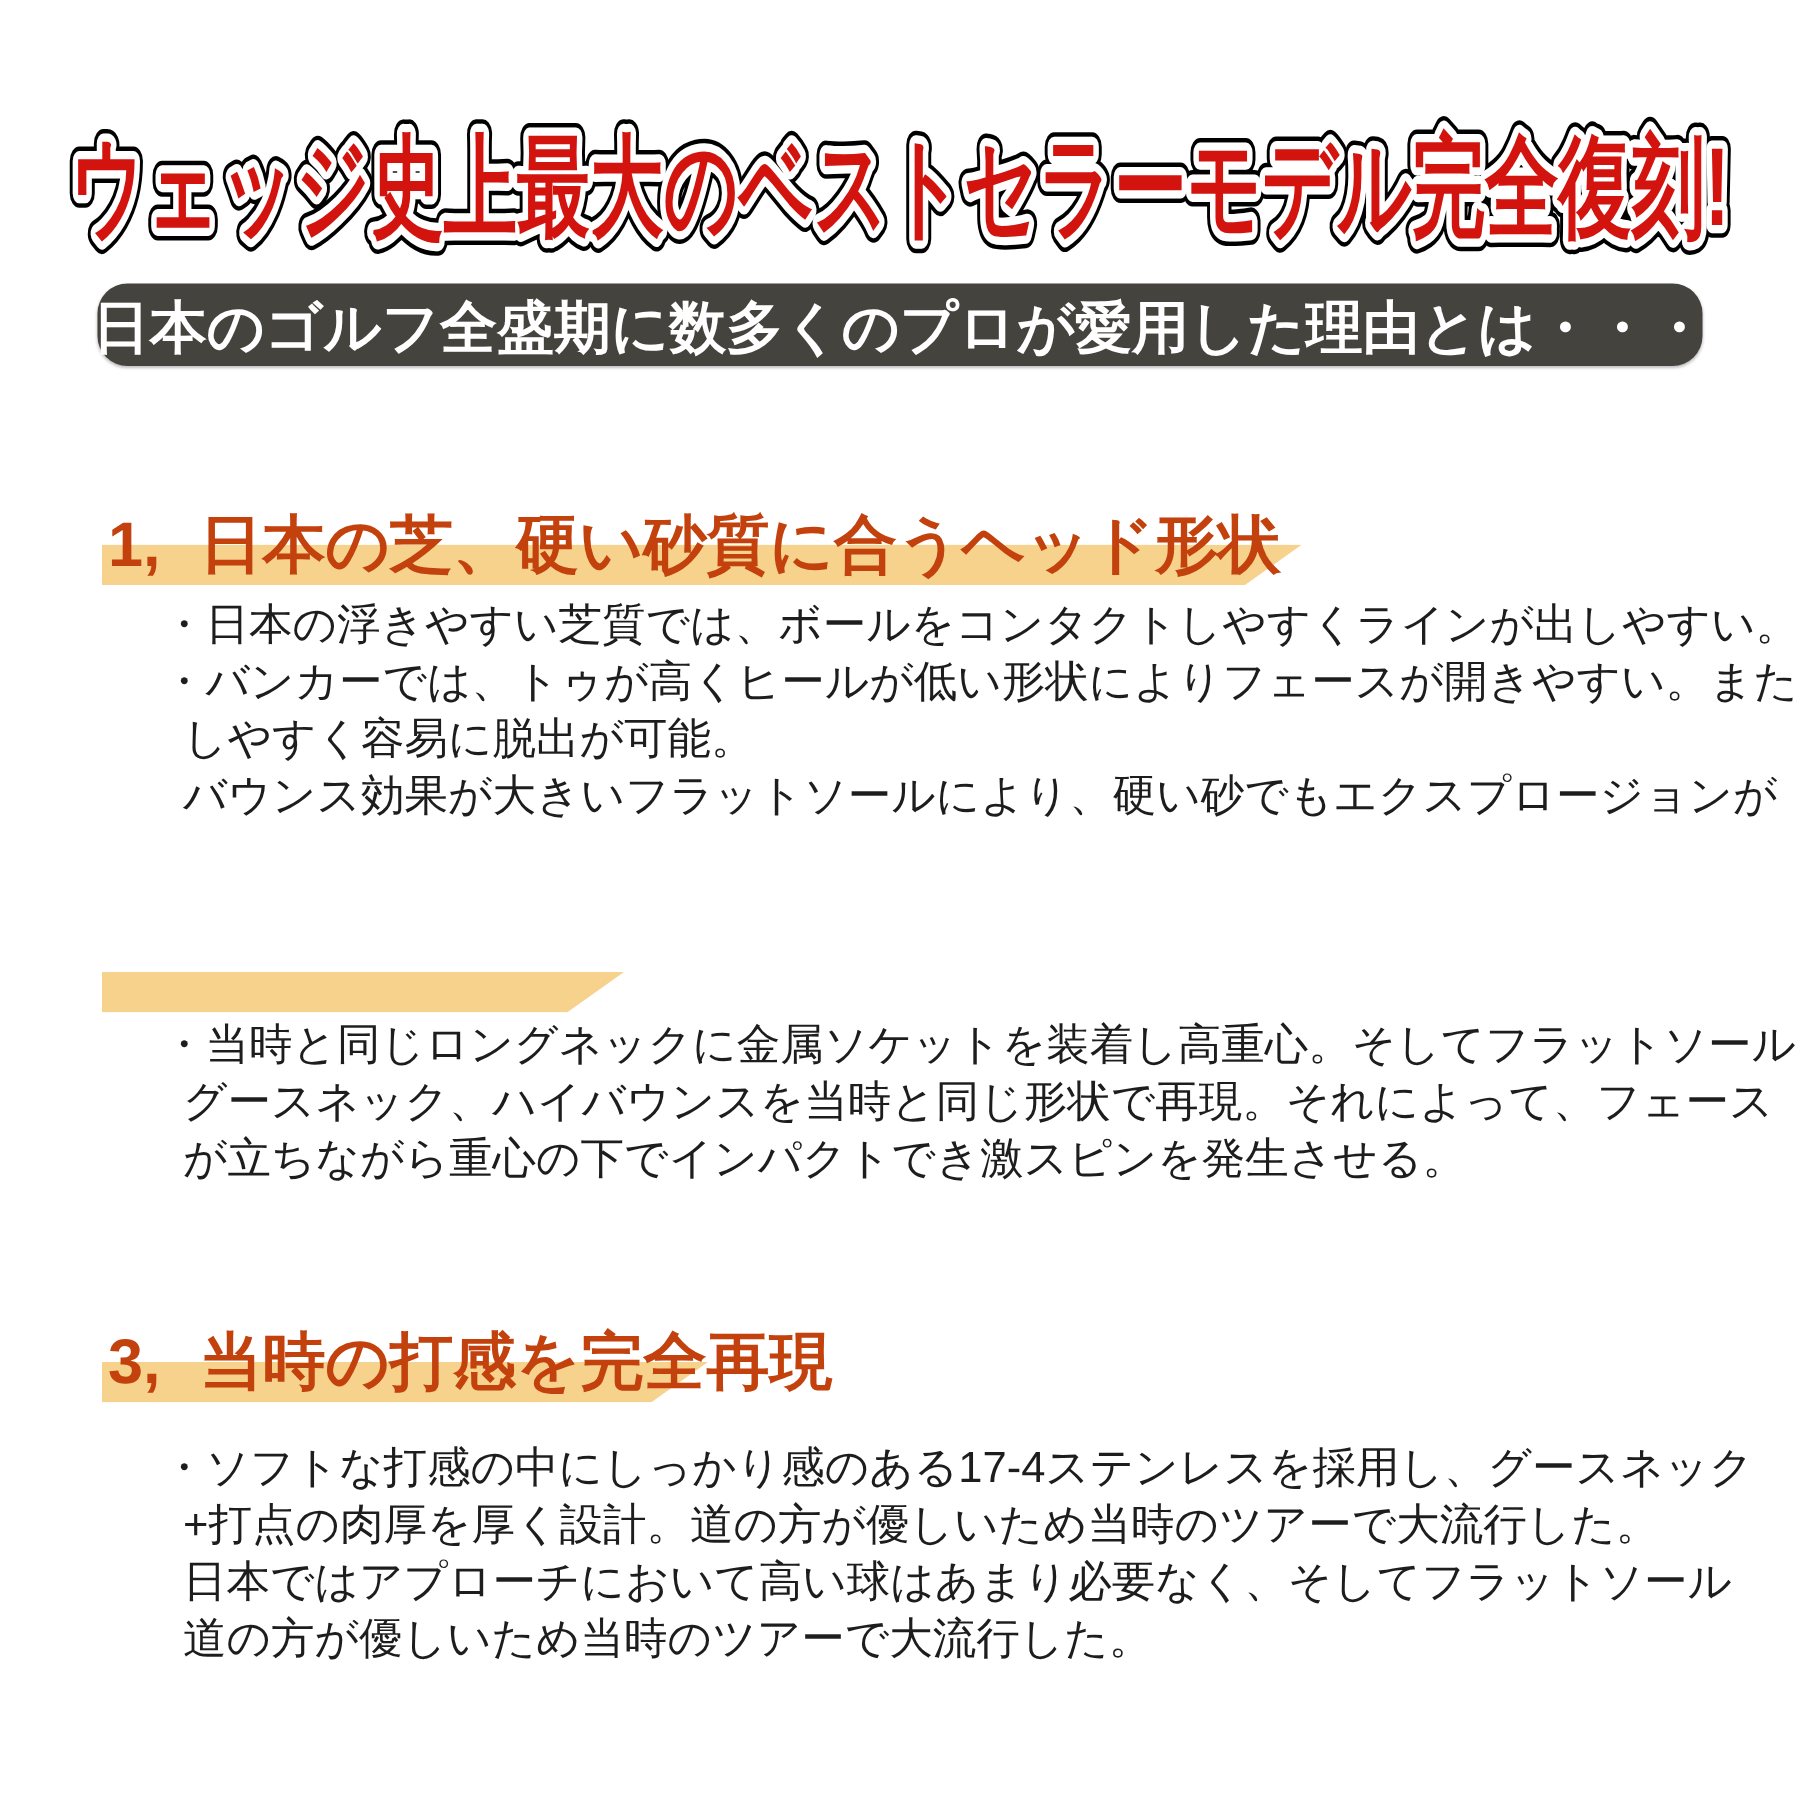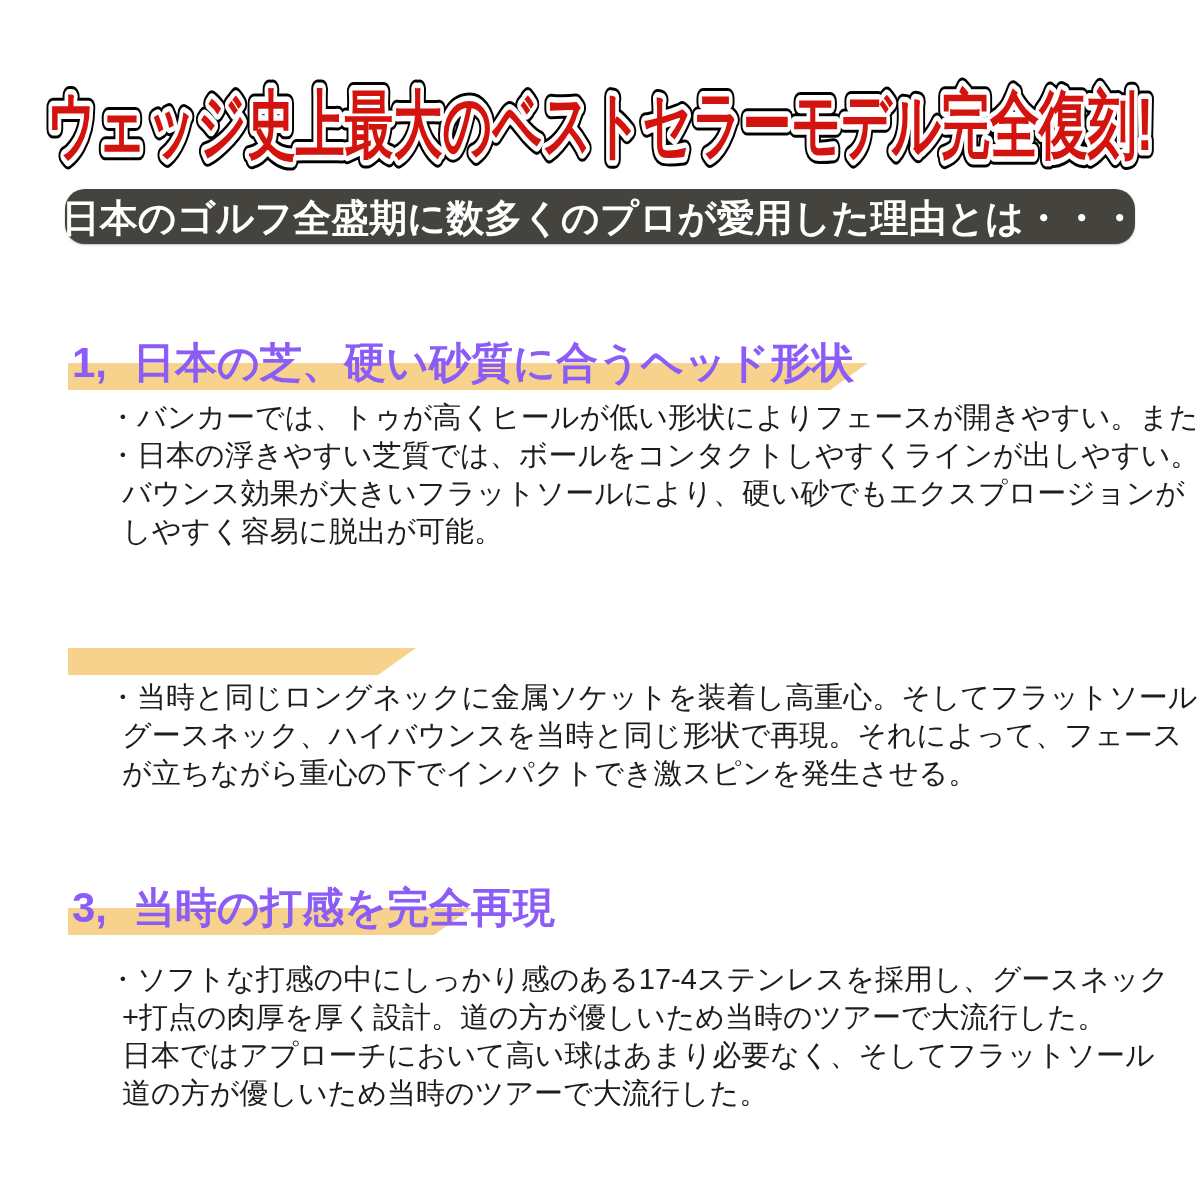--- a/index.html
+++ b/index.html
@@ -30,21 +30,21 @@
   
   .banner{position:absolute;left:65px;top:189px;width:1070px;height:55px;
     background:var(--banner-bg);border-radius:20px;
     display:flex;align-items:flex-end;justify-content:center;
     box-shadow:0 1px 2px rgba(0,0,0,0.25);}
   .banner-text{color:var(--banner-text);font-weight:bold;font-size:38px;
     white-space:nowrap;letter-spacing:0;}
 
   
   .sec-heading{position:absolute;left:72px;z-index:2;white-space:nowrap;
-    font-weight:bold;font-size:42px;color:#8b5cf6;line-height:1.25;}
+    font-weight:bold;font-size:42px;color:#c2410c;line-height:1.25;}
   .sec-num{display:inline-block;margin-right:26px;}
   .sec-bar{position:absolute;left:68px;height:27px;z-index:1;background:var(--highlight);
     clip-path:polygon(0 0,100% 0,calc(100% - 38px) 100%,0 100%);}
 
   
   .sec-body{position:absolute;left:108px;font-size:29px;line-height:38px;
     color:var(--body-text);z-index:2;}
   .body-line{white-space:nowrap;}
   .body-line.cont{margin-left:14px;}
 
@@ -73,24 +73,24 @@
 
   <div class="banner">
     <span class="banner-text">日本のゴルフ全盛期に数多くのプロが愛用した理由とは・・・</span>
   </div>
 
   <div id="sec1-bar" class="sec-bar"></div>
   <div id="sec1-heading" class="sec-heading">
     <span class="sec-num">1,</span><span>日本の芝、硬い砂質に合うヘッド形状</span>
   </div>
   <div id="sec1-body" class="sec-body">
+    <div class="body-line bullet">・日本の浮きやすい芝質では、ボールをコンタクトしやすくラインが出しやすい。</div>
     <div class="body-line bullet">・バンカーでは、トゥが高くヒールが低い形状によりフェースが開きやすい。また</div>
-    <div class="body-line bullet">・日本の浮きやすい芝質では、ボールをコンタクトしやすくラインが出しやすい。</div>
+    <div class="body-line cont">しやすく容易に脱出が可能。</div>
     <div class="body-line cont">バウンス効果が大きいフラットソールにより、硬い砂でもエクスプロージョンが</div>
-    <div class="body-line cont">しやすく容易に脱出が可能。</div>
   </div>
 
   <div id="sec2-bar" class="sec-bar"></div>
   <div id="sec2-body" class="sec-body">
     <div class="body-line bullet">・当時と同じロングネックに金属ソケットを装着し高重心。そしてフラットソール、</div>
     <div class="body-line cont">グースネック、ハイバウンスを当時と同じ形状で再現。それによって、フェース</div>
     <div class="body-line cont">が立ちながら重心の下でインパクトでき激スピンを発生させる。</div>
   </div>
 
   <div id="sec3-bar" class="sec-bar"></div>

